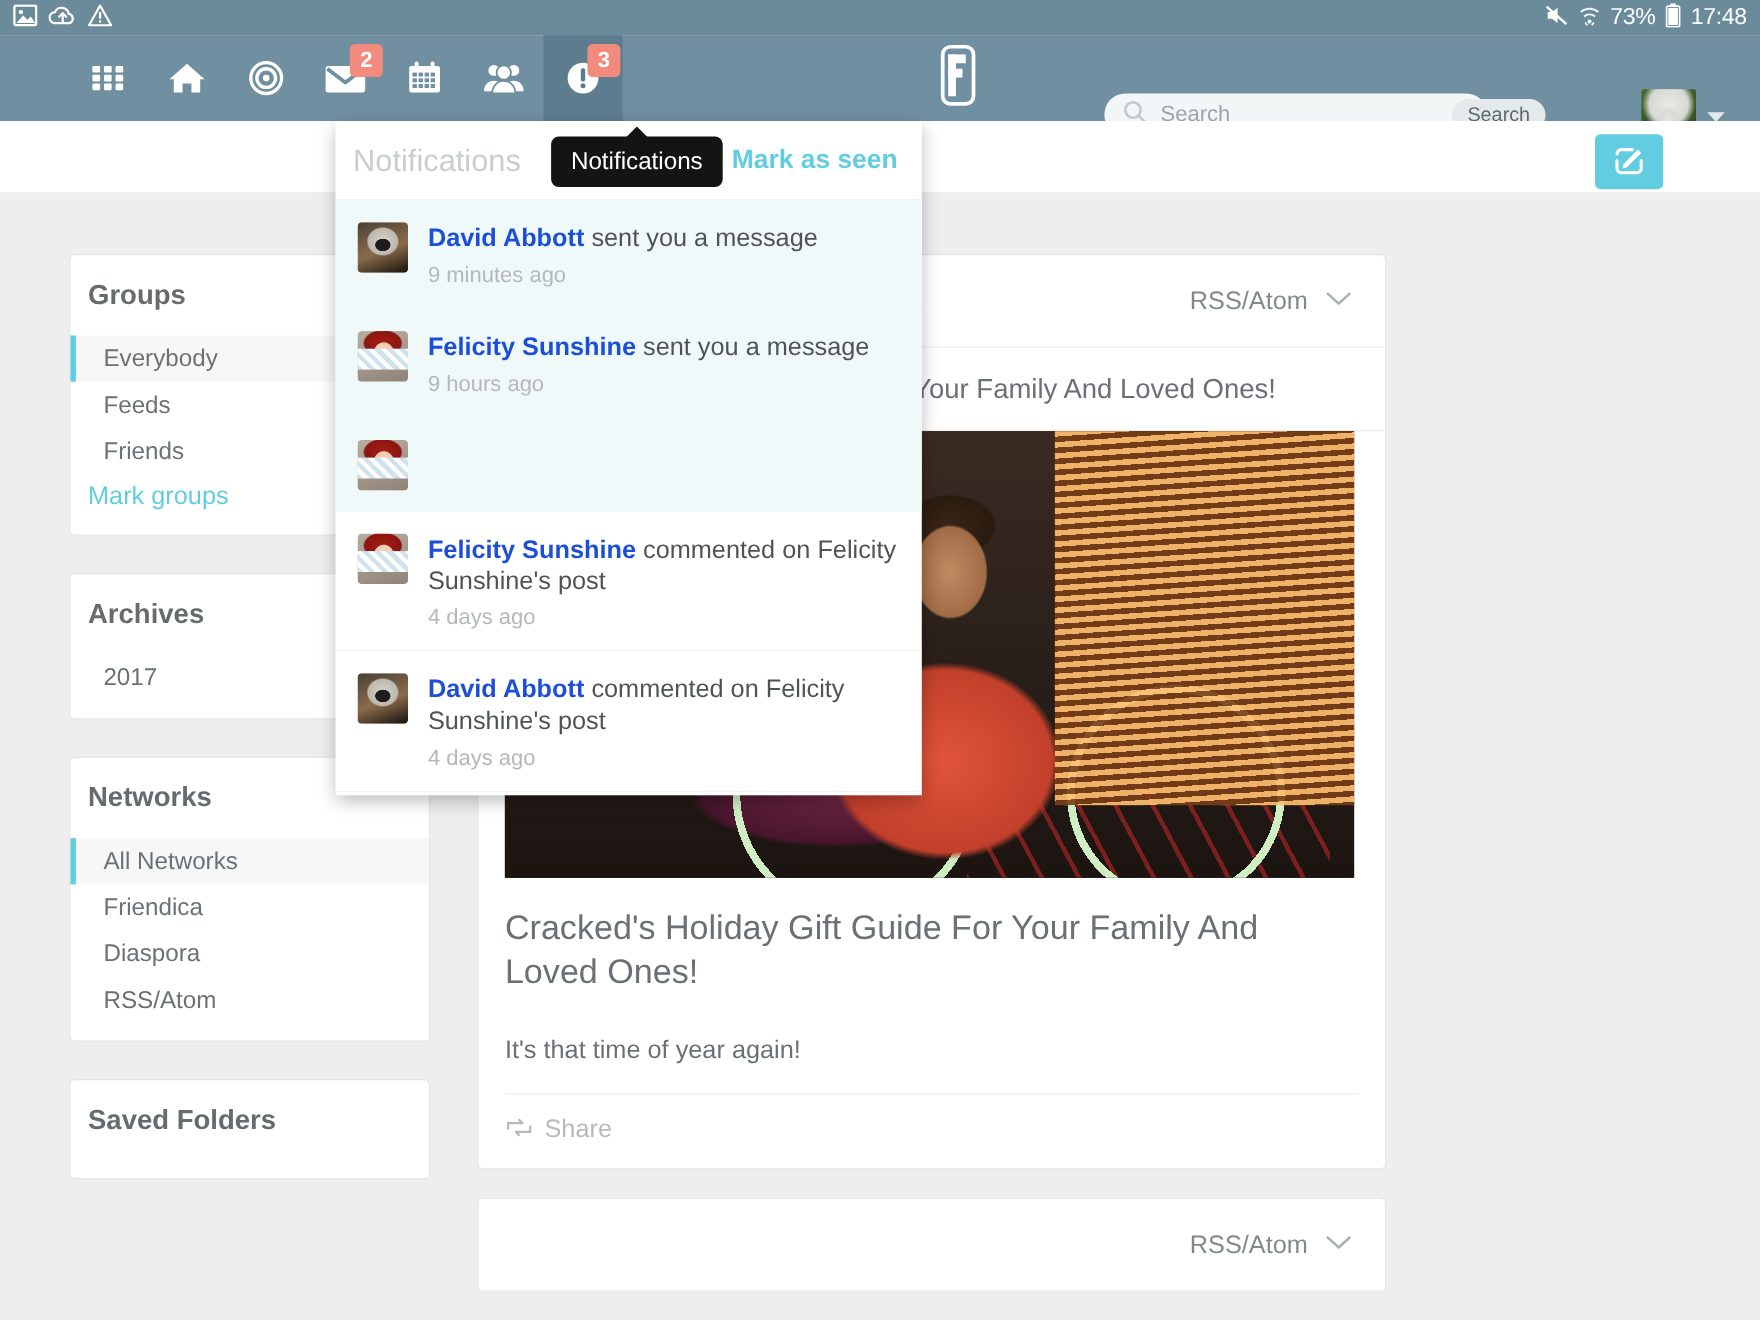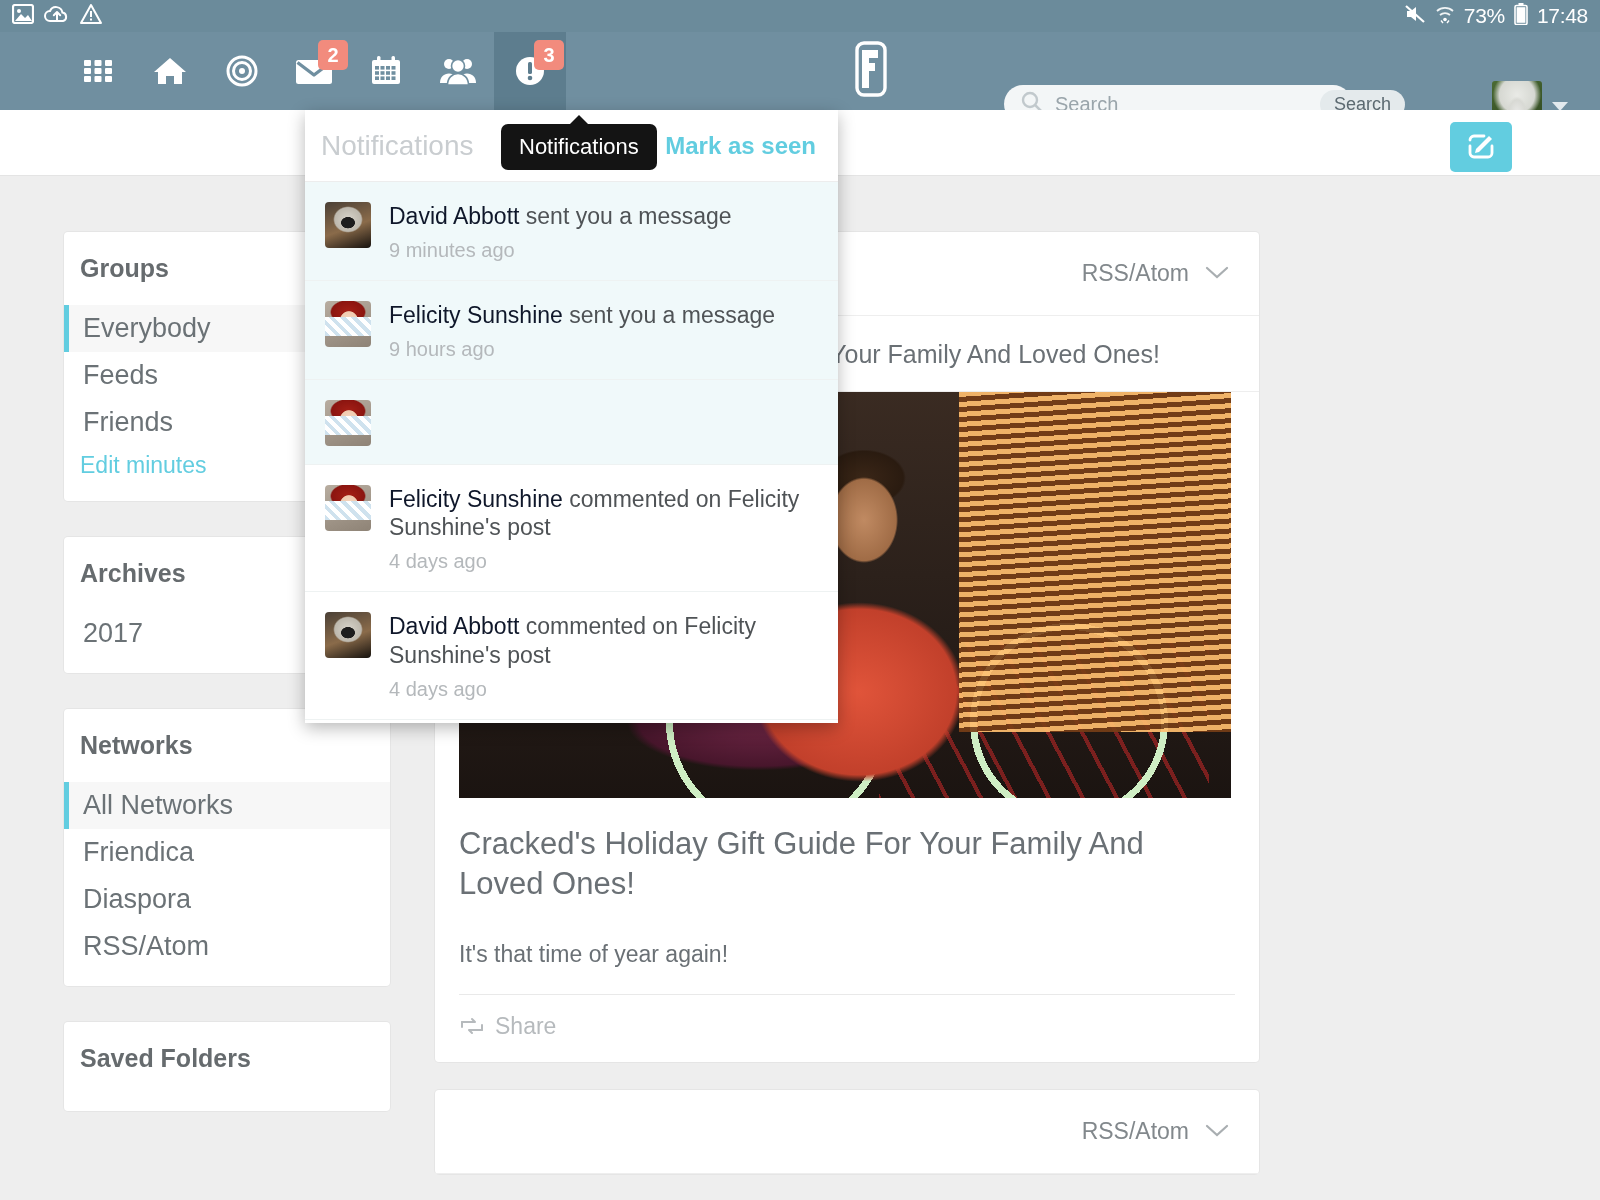--- a/index.html
+++ b/index.html
@@ -140,22 +140,22 @@
     margin-bottom: 36px;
     padding: 22px 0 16px 0;
     box-shadow: 0 0 0 1px rgba(0,0,0,0.035);
   }
   .panel-title {
     font-size: 25px; font-weight: bold; color: #666b6e;
     padding: 0 16px 0 16px; margin-bottom: 22px;
   }
   .panel-item {
     position: relative;
-    font-size: 27px; color: #6b7276;
-    padding: 8px 16px 8px 19px;
+    font-size: 22px; color: #6b7276;
+    padding: 8px 16px 8px 30px;
     cursor: pointer;
   }
   .panel-item.selected {
     background: #f7f7f7;
   }
   .panel-item.selected::before {
     content: ""; position: absolute; left: 0; top: 0; bottom: 0;
     width: 5px; background: #62cde0;
   }
   .panel-link {
@@ -273,21 +273,21 @@
   }
   .av-felicity {
     background:
       repeating-linear-gradient(45deg, #cfe2ee 0 4px, #ffffff 4px 8px) 0 60% / 100% 42% no-repeat,
       radial-gradient(ellipse 13px 15px at 52% 46%, #f6d9c4 0%, #f0cbb0 70%, rgba(240,203,176,0) 76%),
       radial-gradient(ellipse 22px 15px at 50% 24%, #a51f16 0%, #8b1510 75%, rgba(139,21,16,0) 82%),
       linear-gradient(160deg, #b8ada0 0%, #8e8376 100%);
   }
   .notif-txt { flex: 1; }
   .notif-line { font-size: 23px; color: #4f5356; line-height: 1.25; }
-  .notif-line b { font-weight: normal; color: #0f172a; }
+  .notif-line b { font-weight: bold; color: #1d4ed8; }
   .notif-time { font-size: 20px; color: #b4b8bb; margin-top: 8px; }
 
   .tooltip {
     position: absolute; left: 501px; top: 124px;
     background: #141414; color: #ffffff;
     font-size: 22px;
     padding: 10px 18px;
     border-radius: 7px;
     z-index: 60;
   }
@@ -496,21 +496,21 @@
 
 <div class="page">
 
   <div class="sidebar">
 
     <div class="panel">
       <div class="panel-title">Groups</div>
       <div class="panel-item selected">Everybody</div>
       <div class="panel-item">Feeds</div>
       <div class="panel-item">Friends</div>
-      <div class="panel-link">Edit minutes</div>
+      <div class="panel-link">Mark groups</div>
     </div>
 
     <div class="panel">
       <div class="panel-title">Archives</div>
       <div class="panel-item">2017</div>
     </div>
 
     <div class="panel">
       <div class="panel-title">Networks</div>
       <div class="panel-item selected">All Networks</div>

